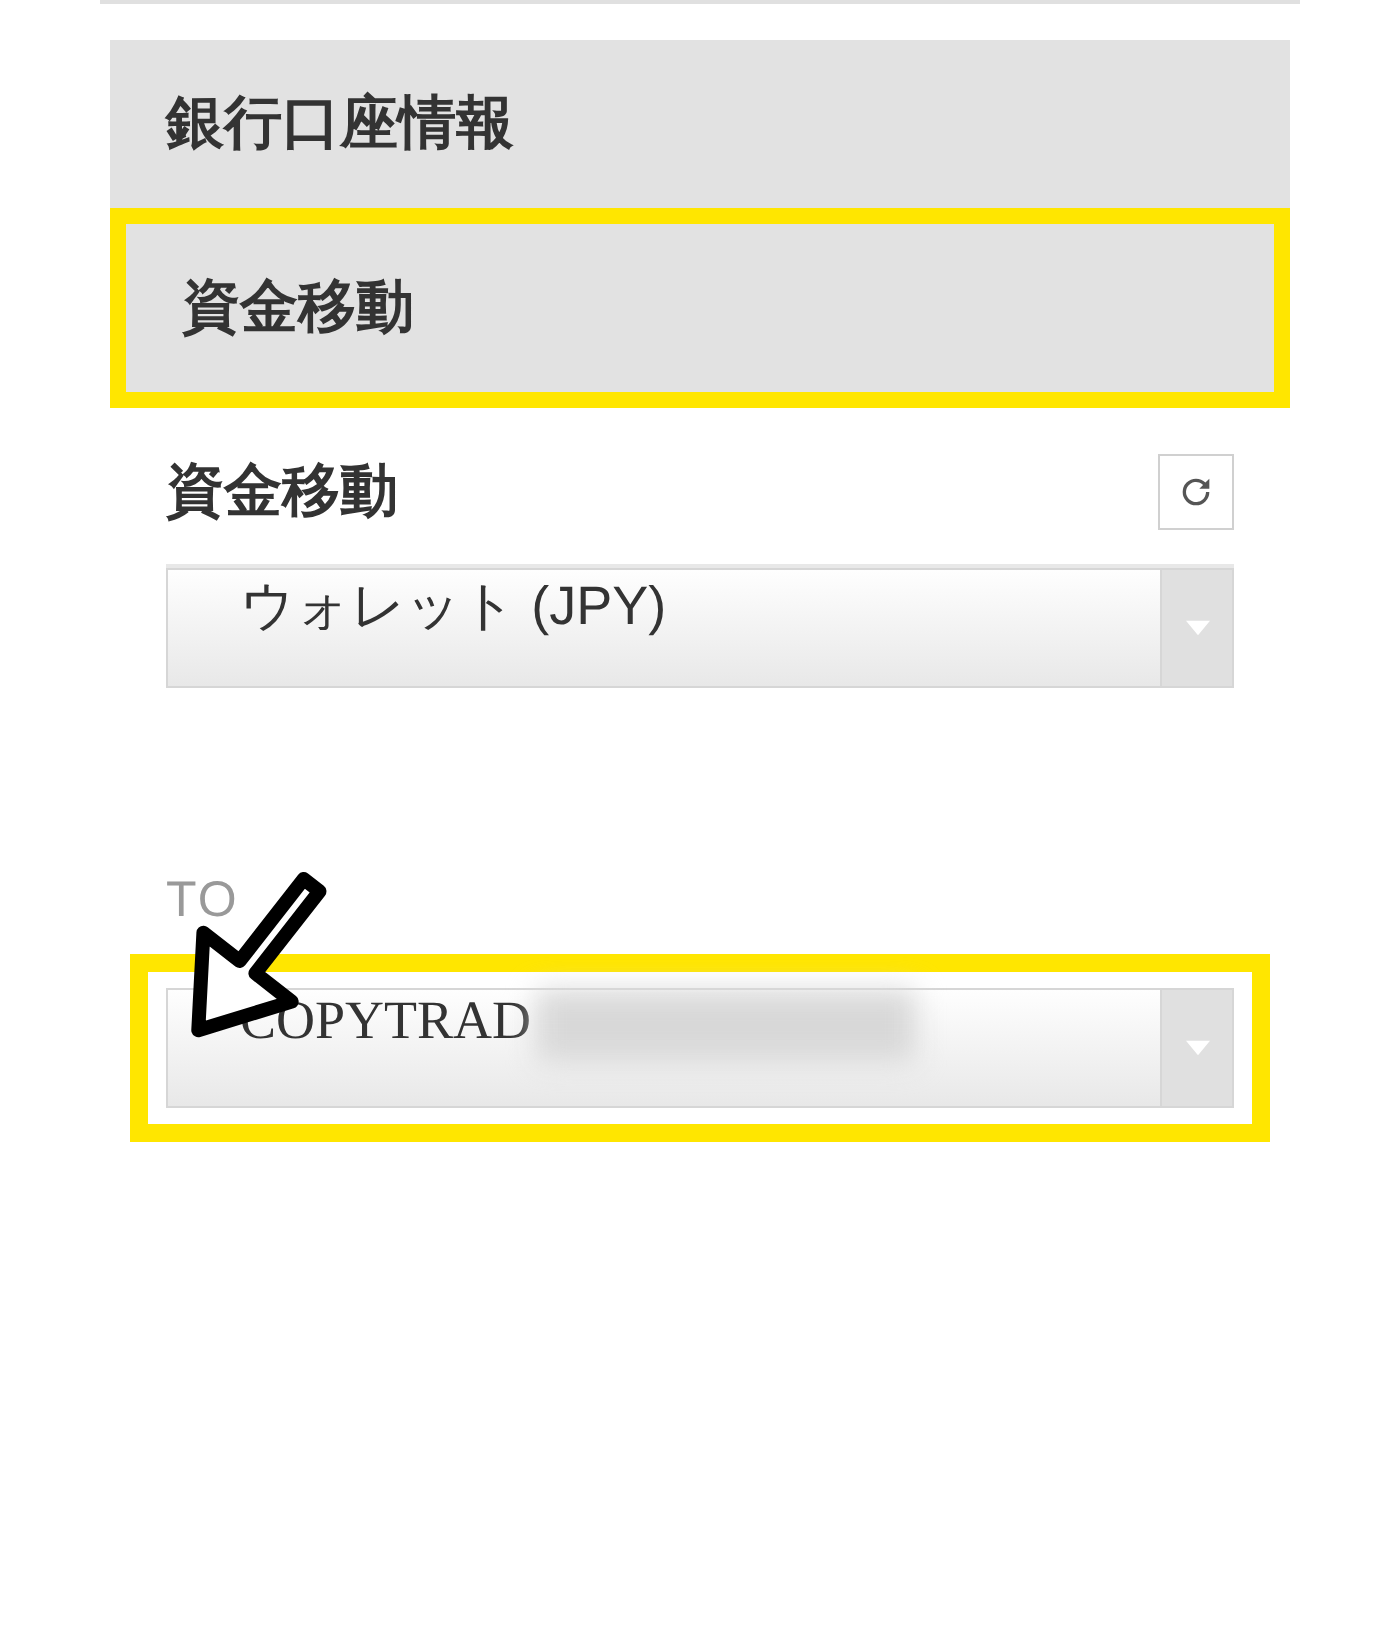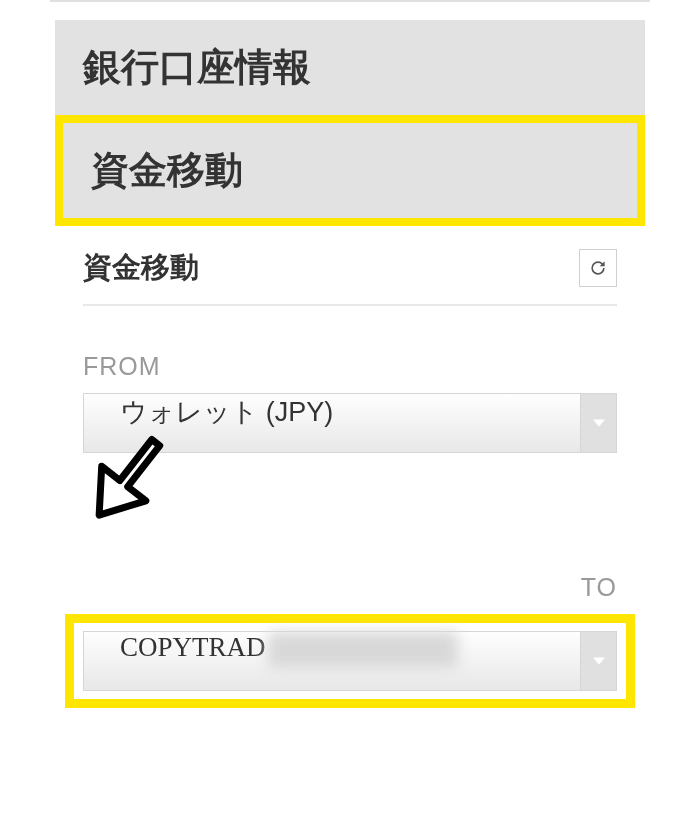--- a/index.html
+++ b/index.html
@@ -1,31 +1,31 @@
 <!DOCTYPE html>
 <html><head>
   <meta charset="utf-8">
   <style>
     * { margin:0; padding:0; box-sizing:border-box; }
     body { font-family: Arial, Helvetica, sans-serif; background:#fff; width:700px; height:822px; position:relative; color:#333; }
     .outer { padding:0 30px; }
     .hr { height:2px; background:#e0e0e0; margin:0 20px 18px 20px; }
     .card { background:#fff; margin:0 25px; position:relative; }
 
-    .tab { background:#e2e2e2; padding:22px 28px; font-size:38px; font-weight:bold; color:#333; }
+    .tab { background:#e2e2e2; padding:22px 28px; font-size:29px; font-weight:bold; color:#333; }
     .tab.active { border:8px solid #FFE600; background:#e2e2e2; }
 
     .transfer-panel { padding:0 28px; }
     .panel-head { display:flex; justify-content:space-between; align-items:center; padding:22px 0 16px 0; border-bottom:2px solid #e8e8e8; }
     .panel-title { font-size:29px; font-weight:bold; color:#333; }
     .refresh-btn { width:38px; height:38px; border:1px solid #d0d0d0; background:#fff; display:flex; align-items:center; justify-content:center; cursor:pointer; }
     .refresh-btn svg { width:20px; height:20px; fill:#555; }
 
     .field-label { font-size:25px; color:#999; margin-top:46px; margin-bottom:12px; letter-spacing:1px; }
-    .field-label.to { margin-top:120px;text-align:right; }
+    .field-label.to { margin-top:92px; }
 
     .dropdown { position:relative; width:100%; height:60px; border:1px solid #d6d6d6;
       background:linear-gradient(#fefefe,#e8e8e8); display:flex; align-items:flex-start; padding:0 60px 0 36px;
       font-size:27px; color:#333; font-weight:500; cursor:pointer; }
     .dd-btn { position:absolute; right:0; top:0; width:36px; height:100%; background:#e0e0e0; border-left:1px solid #d6d6d6;
       display:flex; align-items:center; justify-content:center; }
     .dd-btn svg { width:12px; height:12px; fill:#fff; }
 
     .highlight-wrap { border:9px solid #FFE600; margin:0 -18px; padding:8px 9px;font-family:Liberation Serif, serif; }
 
@@ -52,21 +52,20 @@
     <div class="transfer-panel">
       <div class="panel-head">
         <span class="panel-title">資金移動</span>
         <div class="refresh-btn">
           <svg viewBox="0 0 24 24">
               <path d="M17.65 6.35A7.96 7.96 0 0012 4a8 8 0 108 8h-2a6 6 0 11-1.76-4.24L14 10h6V4l-2.35 2.35z"></path>
             </svg>
         </div>
       </div>
 
-      <div class="field-label">FROM</div>
       <div class="dropdown">
         <span>ウォレット (JPY)</span>
         <div class="dd-btn">
           <svg viewBox="0 0 10 10">
               <path d="M0 2 L5 8 L10 2 Z"></path>
             </svg>
         </div>
       </div>
 
       <div class="field-label to">TO</div>

